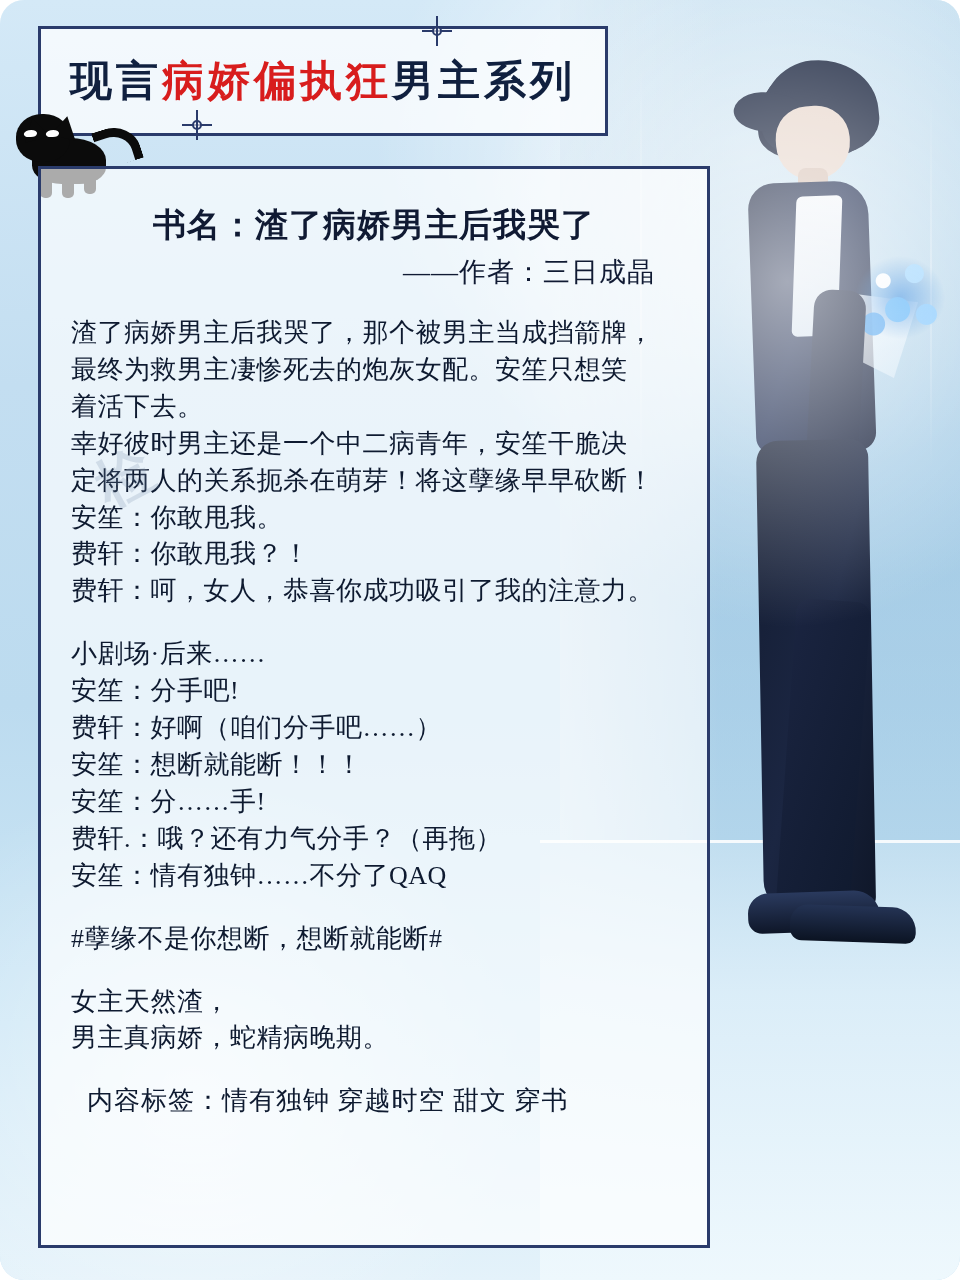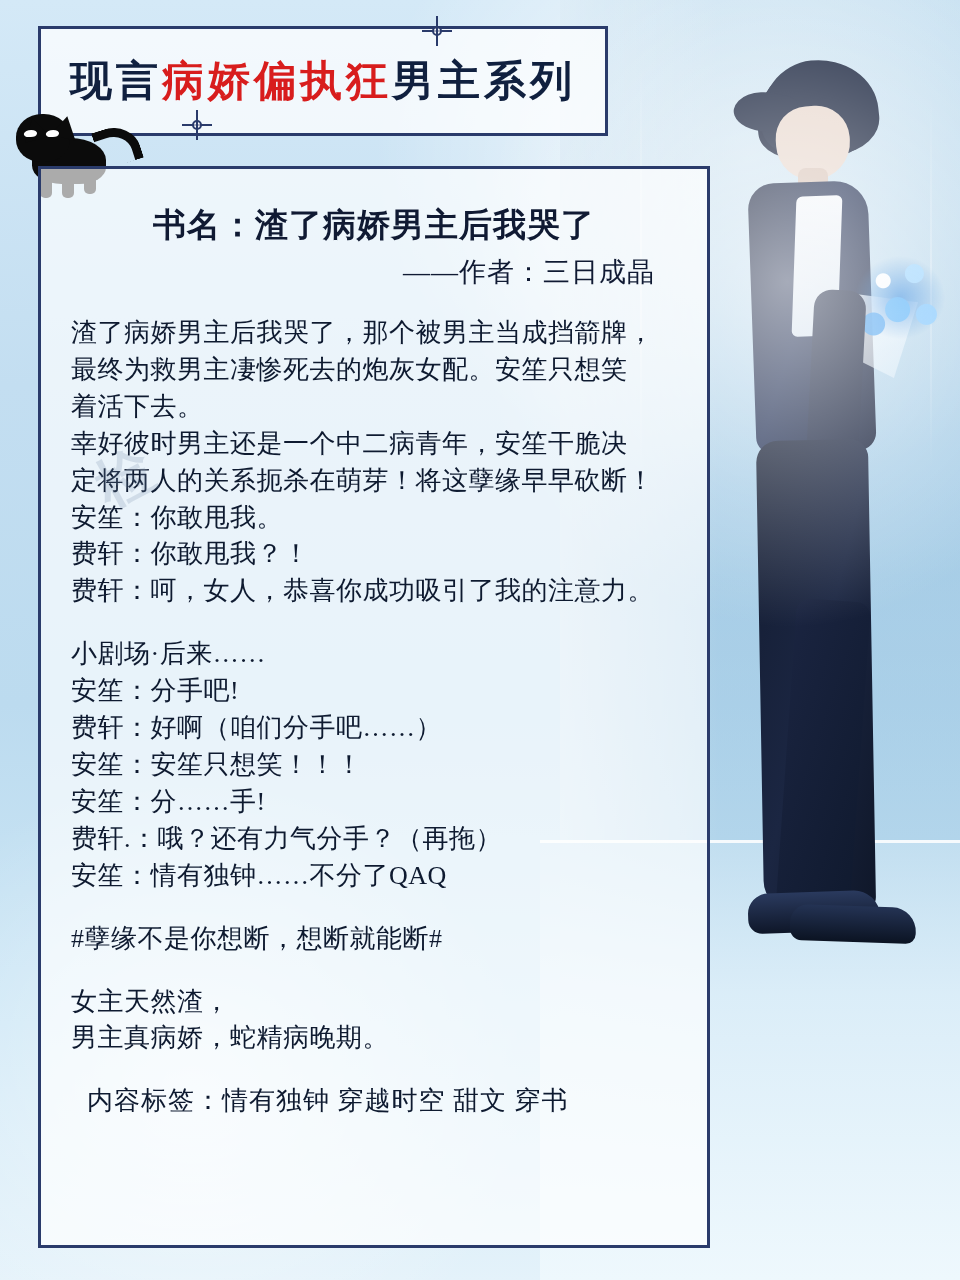--- a/index.html
+++ b/index.html
@@ -9,20 +9,21 @@
   }
   body {
     font-family: "Liberation Serif", "DejaVu Serif", serif;
   }
   .poster {
     position: relative;
     width: 960px;
     height: 1280px;
     overflow: hidden;
     background: linear-gradient(160deg, #eaf4fb 0%, #d9ecf7 25%, #cfe6f5 50%, #c4e0f2 75%, #d3eaf8 100%);
+    border-radius: 24px;
   }
 
   
   .bg-sky {
     position: absolute;
     inset: 0;
     background:
       radial-gradient(ellipse 60% 40% at 78% 12%, rgba(255,255,255,0.85), rgba(255,255,255,0) 65%),
       radial-gradient(ellipse 50% 35% at 20% 85%, rgba(255,255,255,0.55), rgba(255,255,255,0) 70%),
       linear-gradient(180deg, #d4e9f7 0%, #c3def1 30%, #bcdbef 55%, #cde7f6 80%, #e4f2fa 100%);
@@ -369,21 +370,21 @@
       <p>费轩：你敢甩我？！</p>
       <p>费轩：呵，女人，恭喜你成功吸引了我的注意力。</p>
     </div>
 
     <div class="gap"></div>
 
     <div class="body-text para-block">
       <p>小剧场·后来……</p>
       <p>安笙：分手吧!</p>
       <p>费轩：好啊（咱们分手吧……）</p>
-      <p>安笙：安笙只想笑！！！</p>
+      <p>安笙：想断就能断！！！</p>
       <p>安笙：分……手!</p>
       <p>费轩.：哦？还有力气分手？（再拖）</p>
       <p>安笙：情有独钟……不分了QAQ</p>
     </div>
 
     <div class="gap"></div>
 
     <div class="body-text">#孽缘不是你想断，想断就能断#</div>
 
     <div class="gap"></div>

